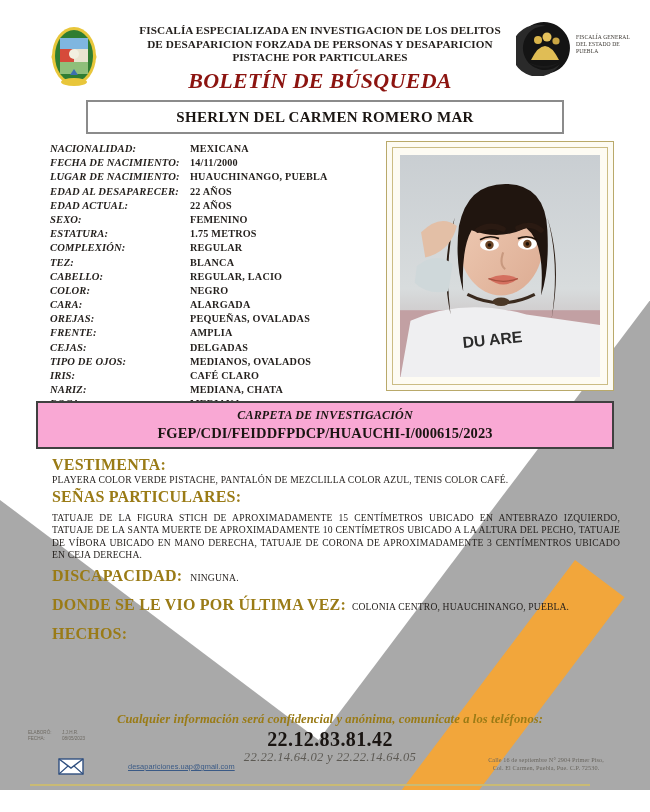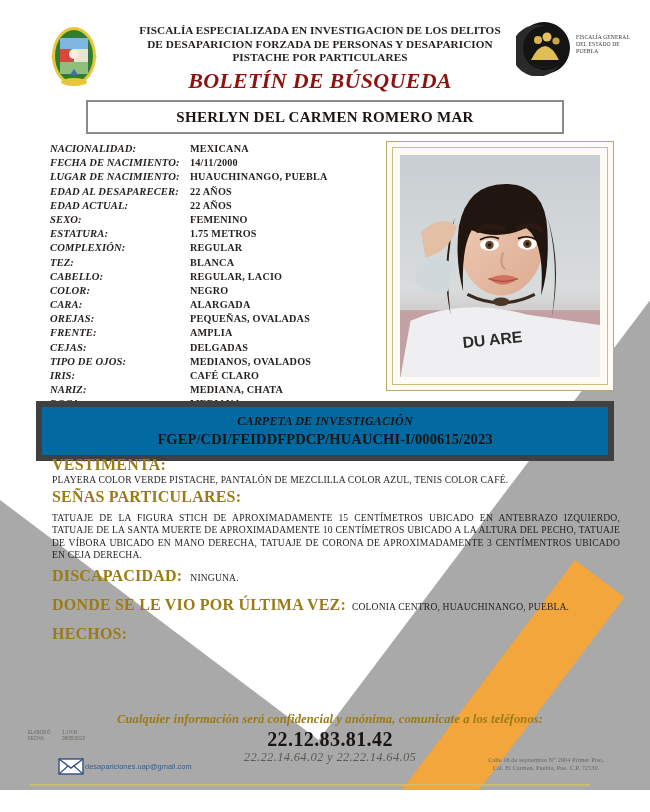--- a/index.html
+++ b/index.html
@@ -126,22 +126,22 @@
     padding:7px;background:#fdfbf3;
   }
   #photo{
     width:100%;height:100%;
     overflow:hidden;position:relative;background:#cfd3d6;
   }
   #photo svg{display:block;width:100%;height:100%;}
 
   
   #carpeta{
-    position:absolute;left:10px;top:262px;width:578px;height:60px;
-    border:6px solid #404040;background:#0369a1;box-sizing:border-box;
+    position:absolute;left:10px;top:262px;width:578px;height:48px;
+    border:2px solid #404040;background:#f9a8d4;box-sizing:border-box;
     z-index:8;display:flex;flex-direction:column;
     align-items:center;justify-content:center;
   }
   #carpeta .c-title{
     font-family:"Liberation Serif", serif;
     font-weight:bold;font-style:italic;font-size:12px;color:#1a1512;
     letter-spacing:.2px;
   }
   #carpeta .c-num{
     font-family:"Liberation Serif", serif;
@@ -197,22 +197,23 @@
     font-family:"Liberation Sans", sans-serif;
     font-size:4.6px;color:#6e6a63;line-height:6.2px;
   }
   #elaboro-block .eb-row{display:flex;}
   #elaboro-block .eb-k{width:34px;flex:0 0 34px;}
 
   #email-row{position:absolute;left:58px;top:58px;display:flex;align-items:center;}
   #email-icon{width:26px;height:17px;position:relative;margin-right:1px;}
   #email-text{
     font-family:"Liberation Sans", sans-serif;
-    font-size:7.4px;color:#3a5a86;
+    font-size:7.4px;color:#3a5a86;text-decoration:underline;
     letter-spacing:.05px;
+    padding-left:43px;
   }
   #address-block{
     position:absolute;left:448px;top:56px;width:196px;text-align:center;
     font-family:"Liberation Serif", serif;
     font-size:6.2px;color:#6a6760;line-height:8.4px;letter-spacing:.1px;
   }
   #foot-rule{
     position:absolute;left:30px;top:84px;width:560px;height:2px;
     background:#c9ba74;
   }

